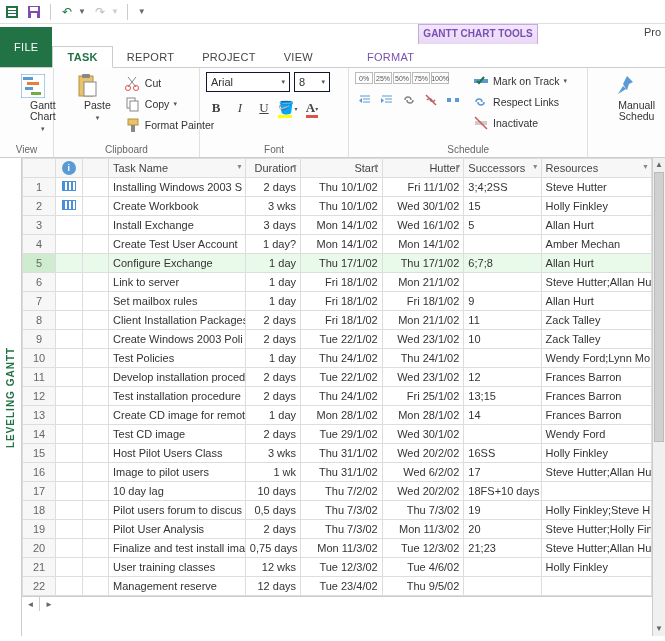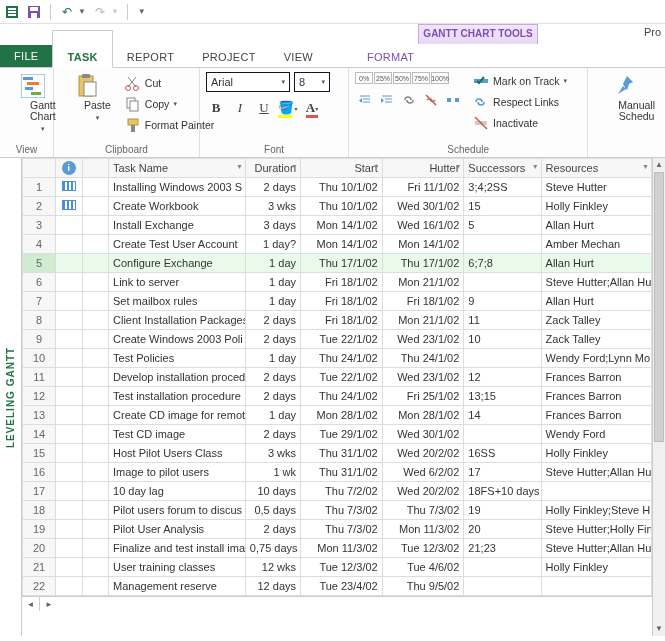--- a/index.html
+++ b/index.html
@@ -8,22 +8,22 @@
   .qat { height: 24px; background: #fff; border-bottom: 1px solid #e0e0e0; display: flex; align-items: center; padding: 0 4px; gap: 6px; }
   .qat-icon { width: 16px; height: 16px; display: flex; align-items: center; justify-content: center; font-size: 12px; color: #217346; }
   .qat-sep { width: 1px; height: 16px; background: #ccc; margin: 0 2px; }
   .qat-drop { font-size: 8px; color: #666; margin-left: -3px; }
   
   .tooltab-strip { height: 20px; display: flex; position: relative; }
   .tooltab { position: absolute; left: 418px; top: 0; width: 120px; height: 20px; background: linear-gradient(#f3e6ff,#e8d8f5); border: 1px solid #c8a8e0; border-bottom: none; color: #7b4fb0; font-size: 10px; text-align: center; line-height: 18px; font-weight: 600; }
   .app-right { position:absolute; right: 4px; top: 2px; font-size: 11px; color: #444;}
   
   .tabs { height: 24px; display: flex; align-items: flex-end; border-bottom: 1px solid #ccc; background: #fff; }
-  .tab { padding: 20px 14px 4px; font-size: 11px; color: #444; cursor: pointer; text-transform: uppercase; letter-spacing: .3px; }
-  .tab.file { background: #217346; color: #fff; padding: 5px 14px; }
+  .tab { padding: 4px 14px 4px; font-size: 11px; color: #444; cursor: pointer; text-transform: uppercase; letter-spacing: .3px; }
+  .tab.file { background: #217346; color: #fff; padding: 14px 14px; }
   .tab.active { color: #217346; border: 1px solid #ccc; border-bottom: 1px solid #fff; background: #fff; margin-bottom: -1px; font-weight: 600; }
   .tab.context { color: #7b4fb0; }
   
   .ribbon { height: 90px; border-bottom: 1px solid #ccc; display: flex; background: #fdfdfd; }
   .group { border-right: 1px solid #e0e0e0; padding: 4px 6px 2px; display: flex; flex-direction: column; justify-content: space-between; }
   .group-label { font-size: 10px; color: #666; text-align: center; padding-top: 1px; }
   .group-body { flex: 1; display: flex; align-items: flex-start; gap: 6px; }
   
   .bigbtn { display: flex; flex-direction: column; align-items: center; gap: 2px; padding: 2px 4px; cursor: pointer; }
   .bigbtn-ico { width: 24px; height: 24px; }

